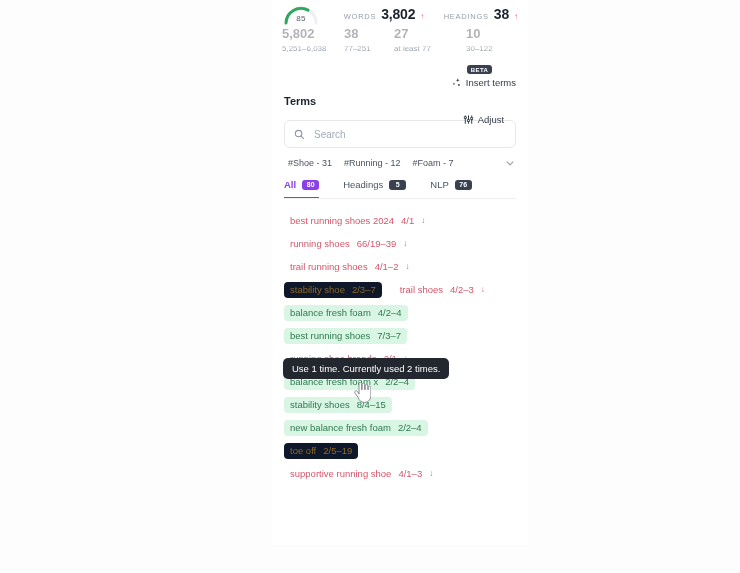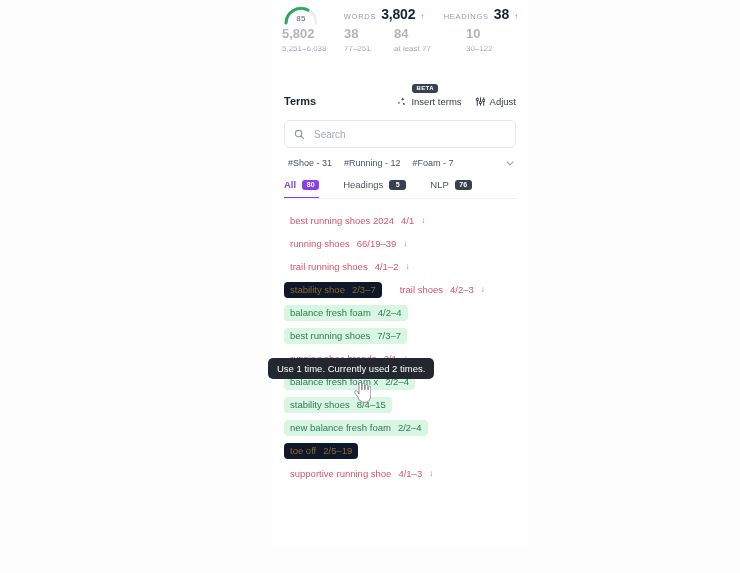--- a/index.html
+++ b/index.html
@@ -67,21 +67,21 @@
     pointer-events: none;
   }
 
   
   .terms-header {
     display: flex; align-items: center;
     padding: 0 12px; height: 26px; margin-top: 32px;
     position: relative;
   }
   .terms-title { font-size: 11px; font-weight: bold; color: #1d2430; }
-  .terms-actions { margin-left: auto; display: flex; align-items: center; gap: 13px; }
+  .terms-actions { margin-left: auto; display: flex; align-items: center; gap: 26px; flex-direction: column; }
   .action-btn {
     display: flex; align-items: center; gap: 4px;
     font-size: 9.5px; color: #343b48; position: relative;
     cursor: pointer;
   }
   .beta-badge {
     position: absolute; top: -12px; left: 16px;
     background: #39404f; color: #fff;
     font-size: 6px; font-weight: bold; letter-spacing: .4px;
     padding: 1.5px 4px; border-radius: 3px;
@@ -150,21 +150,21 @@
   .term.green { background: #d9f5e3; color: #2f7a52; }
   .term.green .cnt { color: #2f7a52; }
 
   .term.yellow { background: #0f172a; color: #8a6a2a; }
   .term.yellow .cnt { color: #8a6a2a; }
 
   .term.plain { background: transparent; color: #d4566a; }
 
   
   .tooltip {
-    position: absolute; left: 268px; top: 358px;
+    position: absolute; left: 283px; top: 358px;
     background: #23272f; color: #fff;
     font-size: 9.5px; border-radius: 5px;
     padding: 5px 9px; white-space: nowrap;
     z-index: 60;
   }
   
   .cursor { position: absolute; left: 354px; top: 382px; z-index: 70; }
 </style>
 </head>
 <body>
@@ -197,21 +197,21 @@
         <div class="stat-item">
           <span class="stat-label">HEADINGS</span>
           <span class="stat-value">38</span>
           <span class="stat-arrow">↑</span>
         </div>
       </div>
 
       <div class="stats-row-ghost">
         <div class="ghost-cell" style="width:62px">5,802</div>
         <div class="ghost-cell" style="width:50px">38</div>
-        <div class="ghost-cell" style="width:72px">84</div>
+        <div class="ghost-cell" style="width:72px">27</div>
         <div class="ghost-cell">10</div>
       </div>
 
       <div class="ranges-row">
         <div class="range-cell" style="width:62px">5,251–6,038</div>
         <div class="range-cell" style="width:50px">77–251</div>
         <div class="range-cell" style="width:72px">at least 77</div>
         <div class="range-cell">30–122</div>
       </div>
       <div class="hdr-mask"></div>

